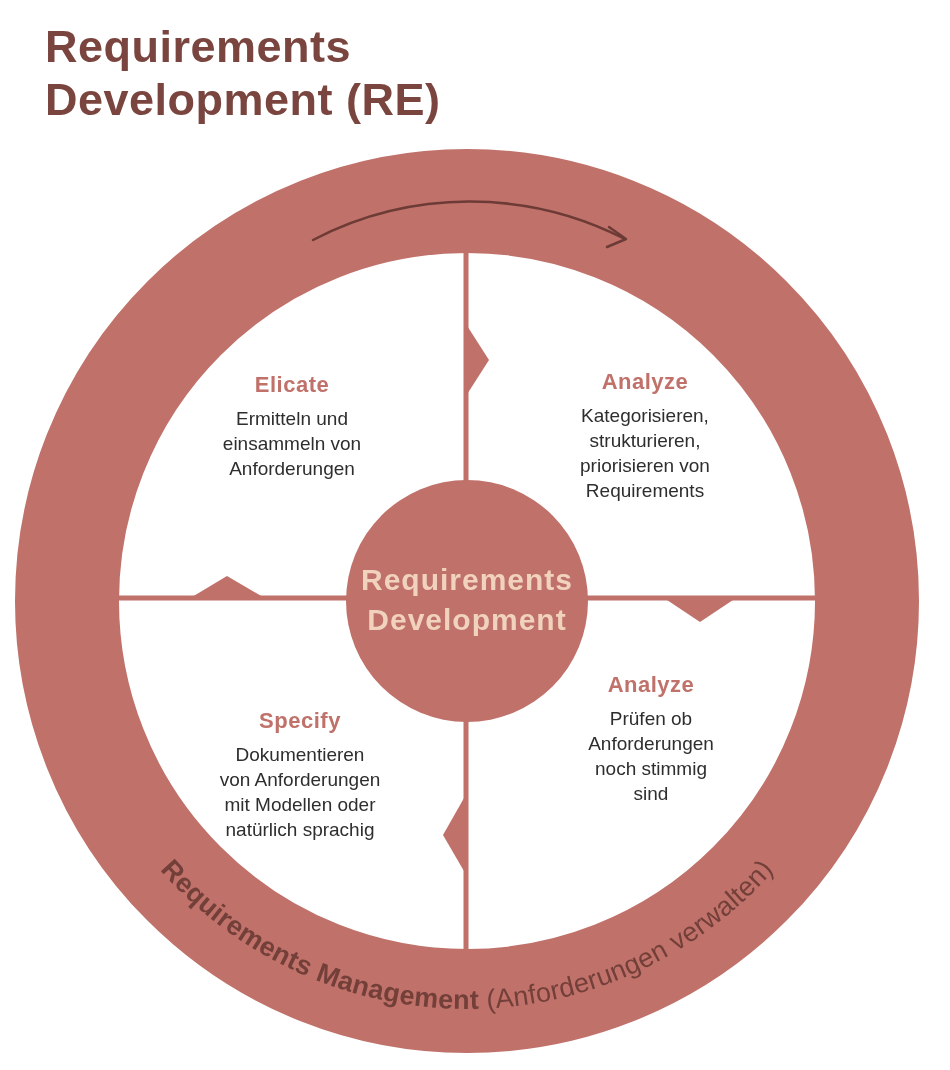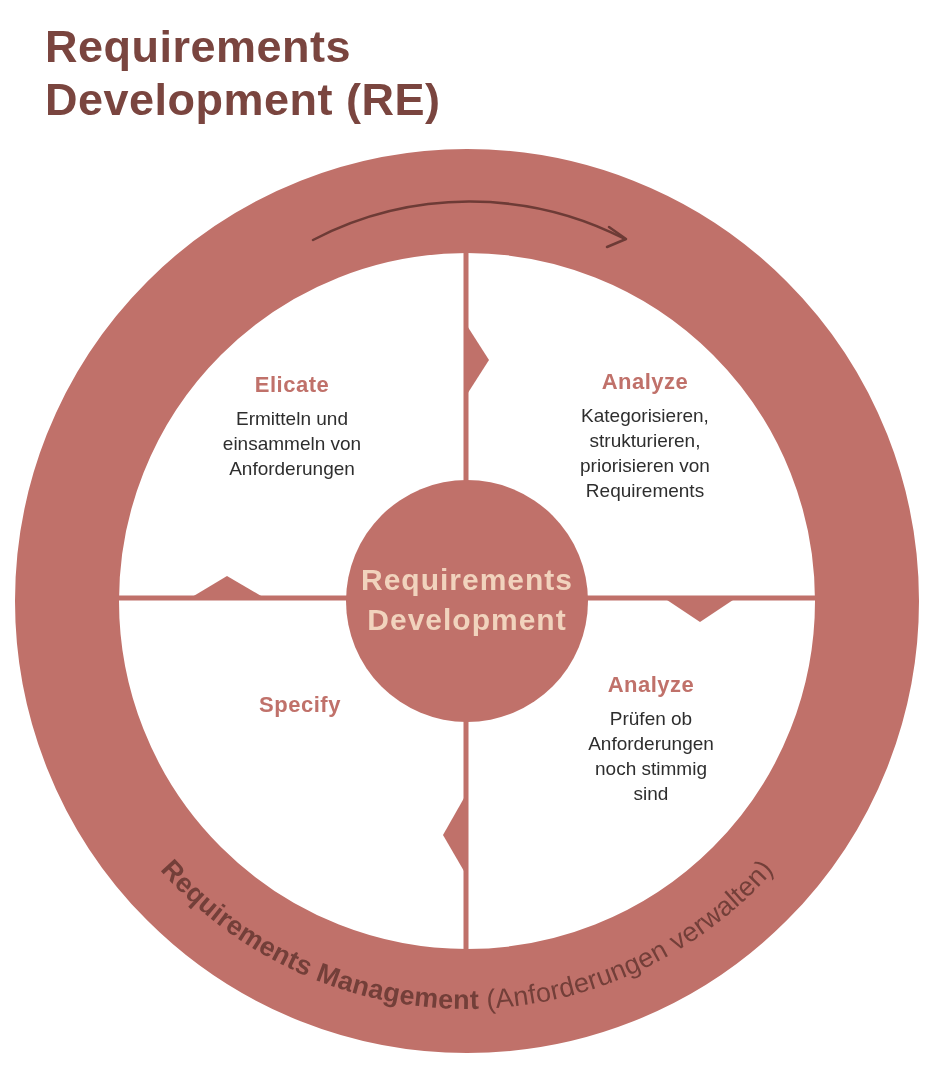--- a/index.html
+++ b/index.html
@@ -9,21 +9,21 @@
   }
   .title{
     position:absolute;left:45px;top:20px;
     font-size:45px;line-height:53px;font-weight:700;letter-spacing:0.5px;
     color:#7a453f;
   }
   .title span{display:block;}
   .quad{position:absolute;width:320px;text-align:center;}
   .q-elicate{left:132px;top:368px;}
   .q-analyze{left:485px;top:365px;}
-  .q-specify{left:140px;top:688px;}
+  .q-specify{left:140px;top:704px;}
   .q-validate{left:491px;top:668px;}
   .q-head{
     font-size:22px;line-height:34px;font-weight:700;letter-spacing:0.5px;
     color:#c0716a;margin:0 0 4px 0;
   }
   .q-body{
     font-size:19px;line-height:25px;color:#2e2e2e;white-space:pre-line;
   }
   svg{position:absolute;left:0;top:0;}
   svg text{font-family:"Liberation Sans",sans-serif;}
@@ -80,20 +80,24 @@
   <div class="quad q-analyze">
     <div class="q-head">Analyze</div>
     <div class="q-body">Kategorisieren,
 strukturieren,
 priorisieren von
 Requirements</div>
   </div>
 
   <div class="quad q-specify">
     <div class="q-head">Specify</div>
+    <div class="q-body">Dokumentieren
+von Anforderungen
+mit Modellen oder
+natürlich sprachig</div>
   </div>
 
   <div class="quad q-validate">
     <div class="q-head">Analyze</div>
     <div class="q-body">Prüfen ob
 Anforderungen
 noch stimmig
 sind</div>
   </div>
 

